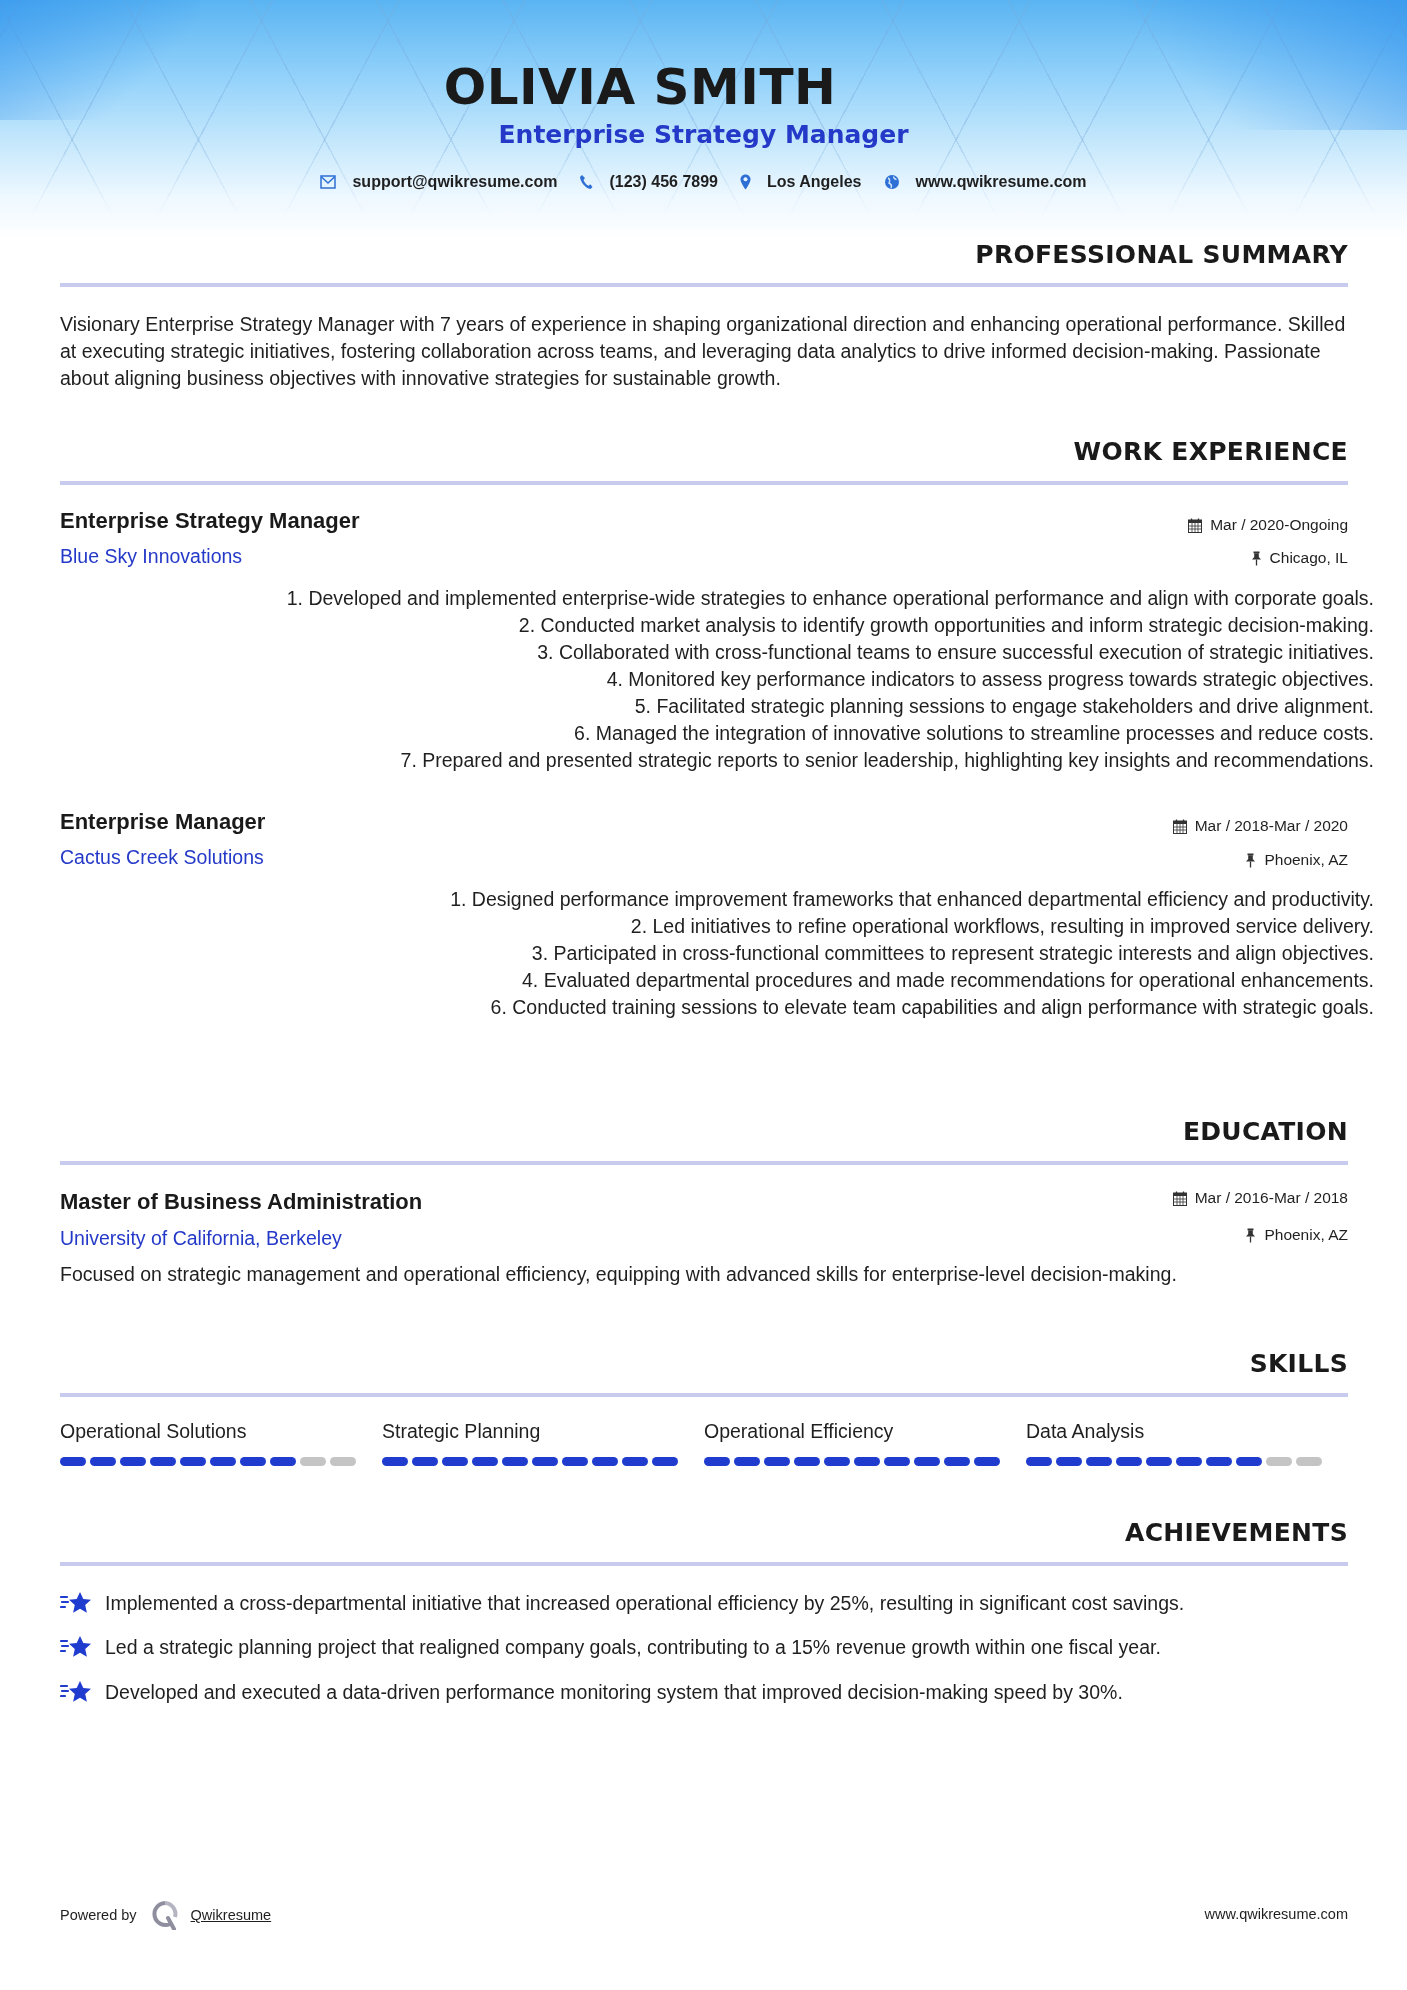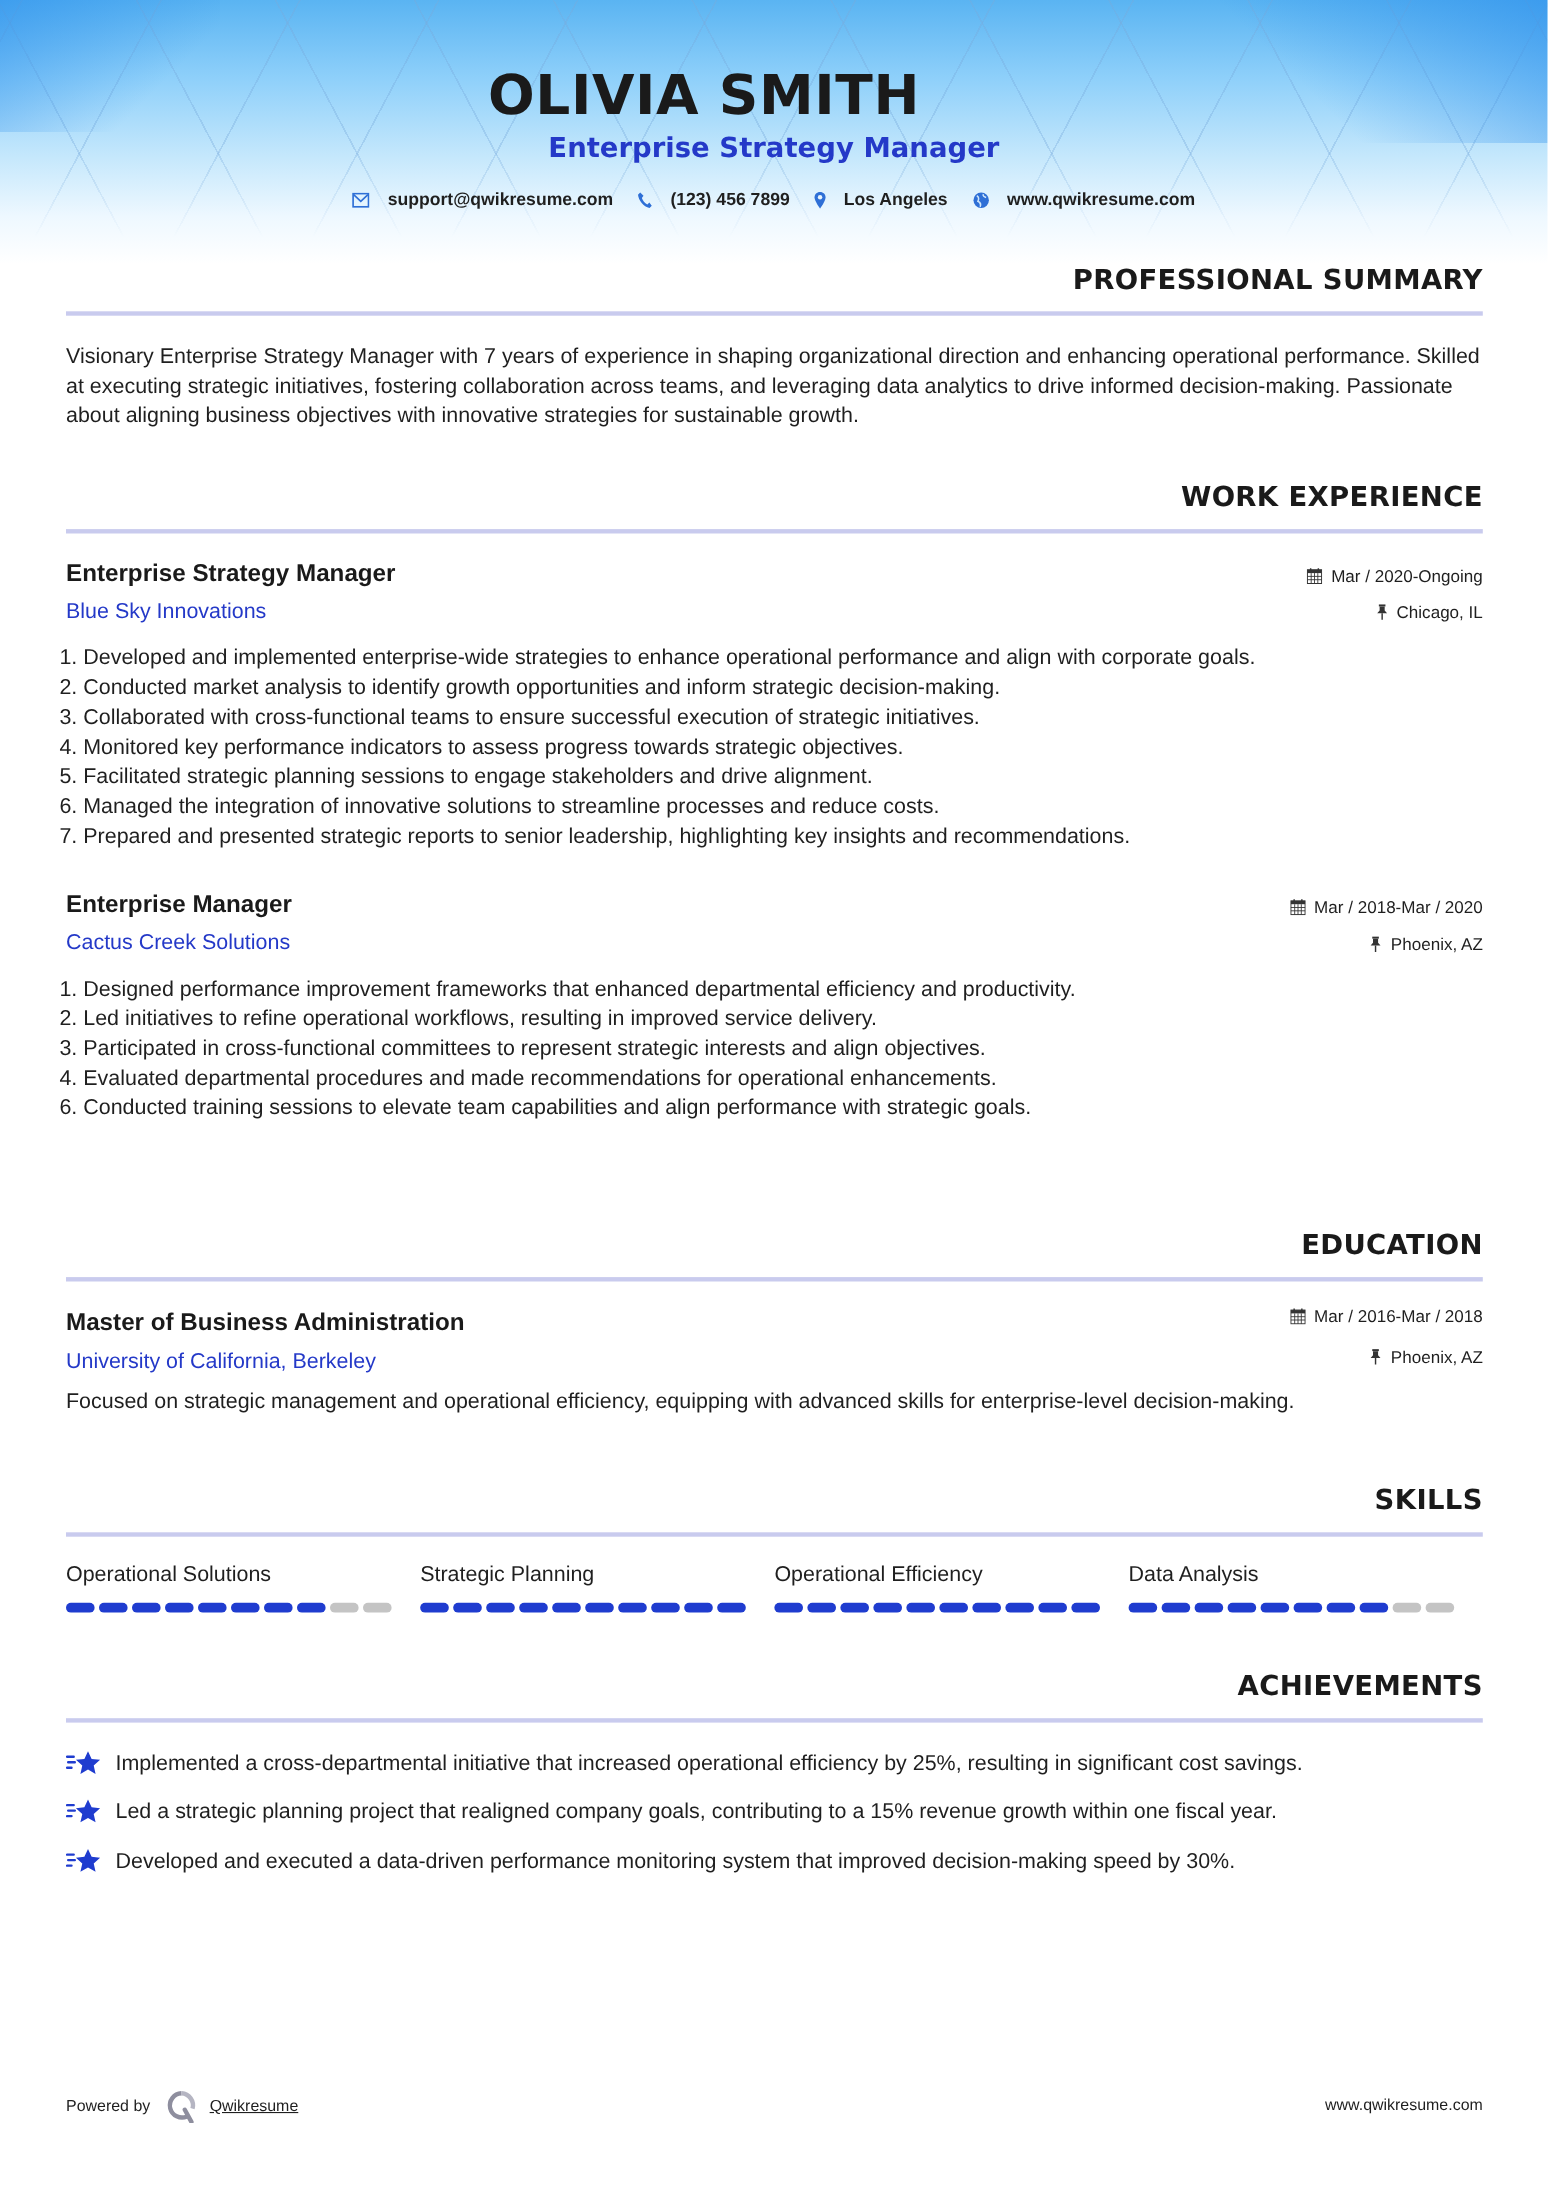--- a/index.html
+++ b/index.html
@@ -42,24 +42,24 @@
   .section-title {
     position: absolute; left: 60px; width: 1288px; text-align: right;
     font-family: "DejaVu Sans", sans-serif; font-weight: bold; font-size: 25px; color: #1a1a1a; letter-spacing: 0.3px;
   }
   .rule { position: absolute; left: 60px; width: 1288px; height: 4px; background: #c9cbee; }
 
   .para { position: absolute; left: 60px; width: 1300px; font-size: 19.5px; line-height: 27px; color: #1f1f1f; }
 
   .job-title { position: absolute; left: 60px; font-weight: bold; font-size: 22px; color: #1a1a1a; }
   .company { position: absolute; left: 60px; font-size: 19.5px; color: #2439c8; }
-  .meta { position: absolute; right: 59px; font-size: 15.5px; color: #1f1f1f; display: flex; align-items: flex-start; }
+  .meta { position: absolute; right: 59px; font-size: 15.5px; color: #1f1f1f; display: flex; align-items: center; }
   .meta svg { margin-right: 8px; }
 
-  .list { position: absolute; left: 54px; width: 1320px; font-size: 19.5px; line-height: 27px; color: #1f1f1f; list-style: none; }
+  .list { position: absolute; left: 54px; width: 1320px; font-size: 19.5px; line-height: 27px; color: #1f1f1f; list-style: none; text-align: right; }
   .list li { white-space: nowrap; }
 
   .skills { position: absolute; left: 60px; top: 1420px; width: 1288px; display: flex; }
   .skill { width: 329.5px; }
   .skill-name { font-size: 19.5px; color: #1f1f1f; height: 28px; }
   .bar { display: flex; margin-top: 9px; }
   .seg { width: 26px; height: 9px; border-radius: 5px; margin-right: 4px; background: #1f3ccf; }
   .seg.off { background: #c4c4c4; }
 
   .ach { position: absolute; left: 60px; width: 1330px; display: flex; align-items: center; font-size: 19.5px; color: #1f1f1f; }

